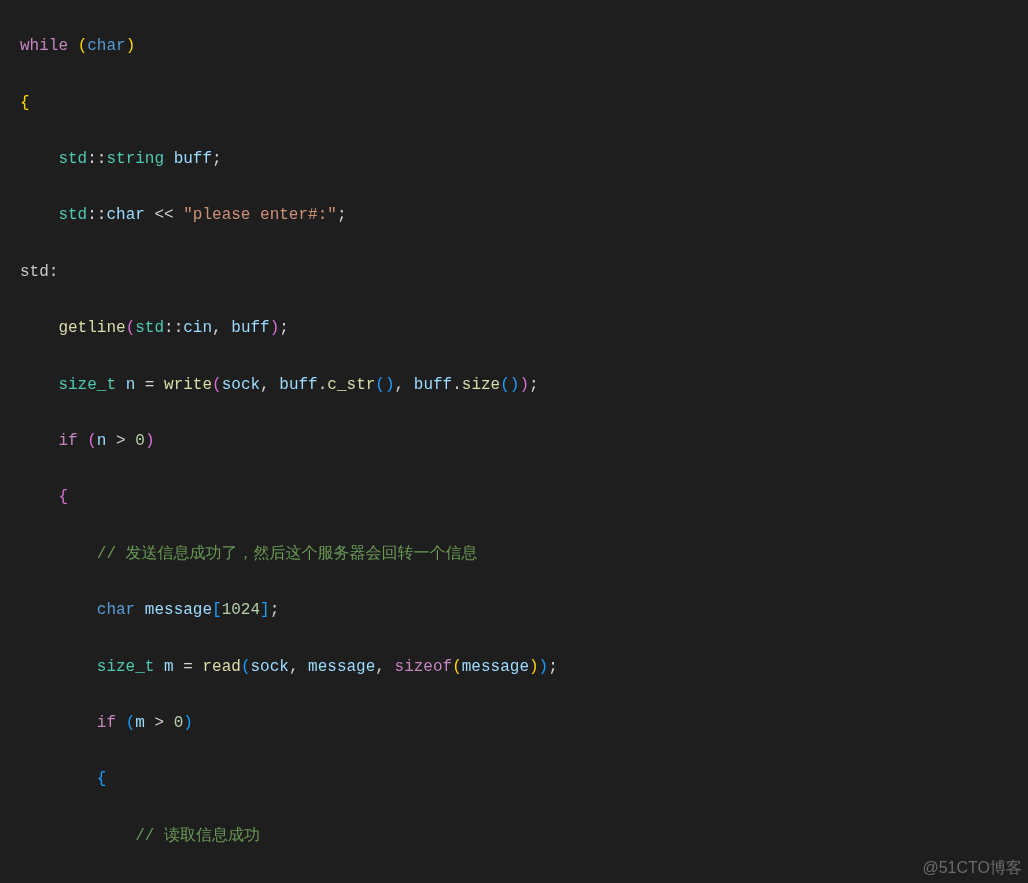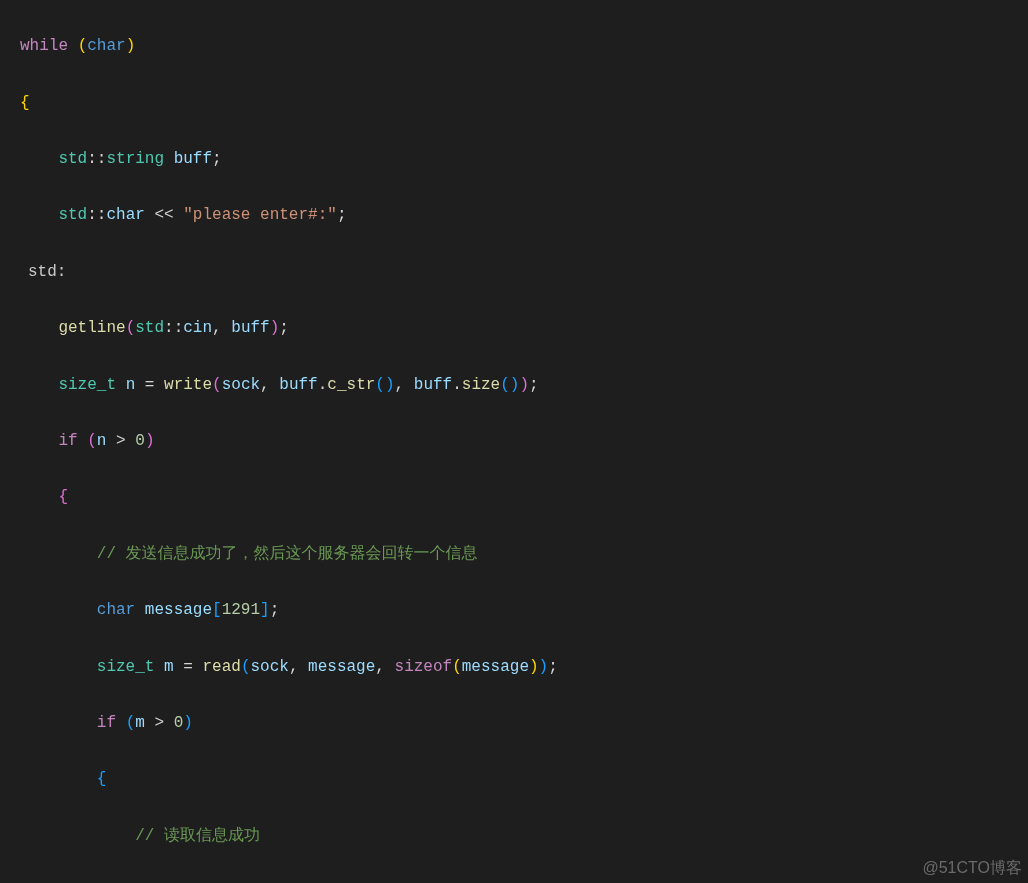--- a/index.html
+++ b/index.html
@@ -17,21 +17,20 @@
     color: #d4d4d4;
     padding: 4px 0 0 0;
     white-space: pre;
   }
   .line {
     padding: 0 0 0 20px;
     position: relative;
   }
   .label-line {
     padding: 0 0 0 20px;
-    margin-left: 8px;
   }
   .kw   { color: #c586c0; text-align: center; }          
   .true { color: #569cd6; }
   .type { color: #4ec9b0; }          
   .typekw { color: #569cd6; }        
   .fn   { color: #dcdcaa; margin-top: 44px; }          
   .var  { color: #9cdcfe; }          
   .ns   { color: #4ec9b0; }          
   .punct{ color: #d4d4d4; }
   .str  { color: #ce9178; }
@@ -59,21 +58,21 @@
 <div class="line"><span class="kw">while</span> <span class="brace">(</span><span class="true">char</span><span class="brace">)</span></div>
 <div class="line"><span class="brace">{</span></div>
 <div class="line">    <span class="ns">std</span><span class="punct">::</span><span class="type">string</span> <span class="var">buff</span><span class="punct">;</span></div>
 <div class="line">    <span class="ns">std</span><span class="punct">::</span><span class="var">char</span> <span class="op">&lt;&lt;</span> <span class="str">"please enter#:"</span><span class="punct">;</span></div>
 <div class="label-line"><span class="std-label">std:</span></div>
 <div class="line">    <span class="fn">getline</span><span class="brace1">(</span><span class="ns">std</span><span class="punct">::</span><span class="var">cin</span><span class="punct">,</span> <span class="var">buff</span><span class="brace1">)</span><span class="punct">;</span></div>
 <div class="line">    <span class="type">size_t</span> <span class="var">n</span> <span class="op">=</span> <span class="fn">write</span><span class="brace1">(</span><span class="var">sock</span><span class="punct">,</span> <span class="var">buff</span><span class="punct">.</span><span class="fn">c_str</span><span class="brace2">(</span><span class="brace2">)</span><span class="punct">,</span> <span class="var">buff</span><span class="punct">.</span><span class="fn">size</span><span class="brace2">(</span><span class="brace2">)</span><span class="brace1">)</span><span class="punct">;</span></div>
 <div class="line">    <span class="kw">if</span> <span class="brace1">(</span><span class="var">n</span> <span class="op">&gt;</span> <span class="num">0</span><span class="brace1">)</span></div>
 <div class="line">    <span class="brace1">{</span></div>
 <div class="line">        <span class="cmt">// 发送信息成功了，然后这个服务器会回转一个信息</span></div>
-<div class="line">        <span class="typekw">char</span> <span class="var">message</span><span class="brace2">[</span><span class="num">1291</span><span class="brace2">]</span><span class="punct">;</span></div>
+<div class="line">        <span class="typekw">char</span> <span class="var">message</span><span class="brace2">[</span><span class="num">1024</span><span class="brace2">]</span><span class="punct">;</span></div>
 <div class="line">        <span class="type">size_t</span> <span class="var">m</span> <span class="op">=</span> <span class="fn">read</span><span class="brace2">(</span><span class="var">sock</span><span class="punct">,</span> <span class="var">message</span><span class="punct">,</span> <span class="kw">sizeof</span><span class="brace3">(</span><span class="var">message</span><span class="brace3">)</span><span class="brace2">)</span><span class="punct">;</span></div>
 <div class="line">        <span class="kw">if</span> <span class="brace2">(</span><span class="var">m</span> <span class="op">&gt;</span> <span class="num">0</span><span class="brace2">)</span></div>
 <div class="line">        <span class="brace2">{</span></div>
 <div class="line">            <span class="cmt">// 读取信息成功</span></div>
 <div class="line">                  </div>
 
 
 
 
 

